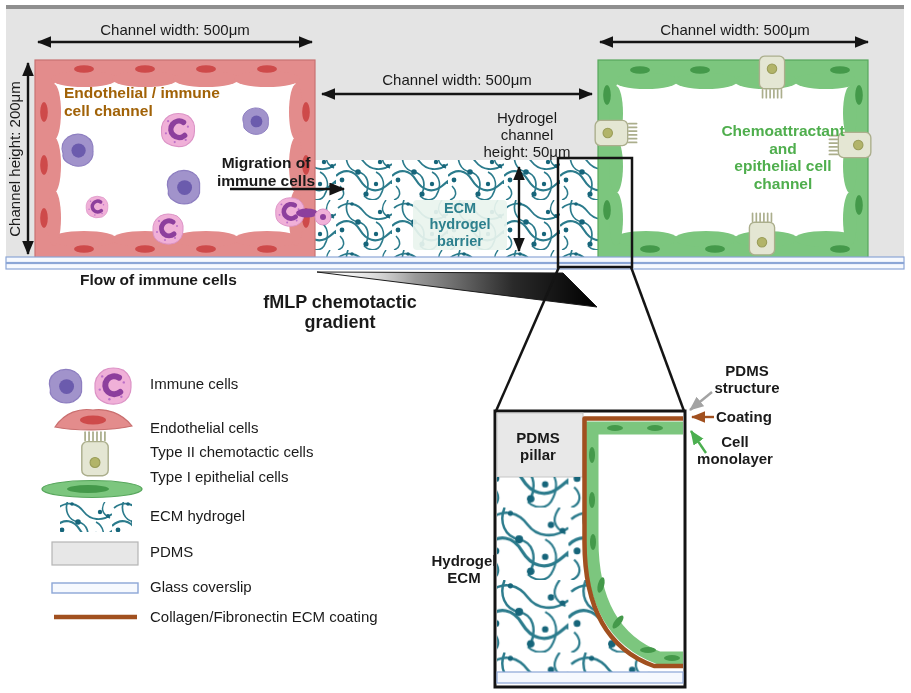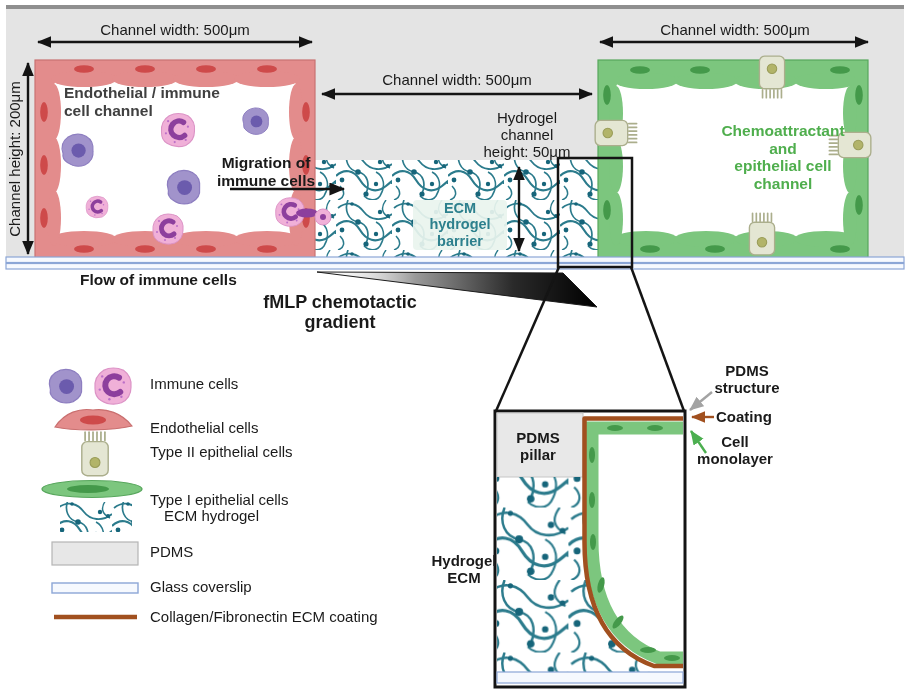--- a/index.html
+++ b/index.html
@@ -278,21 +278,21 @@
     <rect x="52" y="542" width="86" height="23" fill="#e7e7e7" stroke="#b5b5b5" stroke-width="1.2"></rect>
     <rect x="52" y="583" width="86" height="10" fill="#f6f9fe" stroke="#8ca6d6" stroke-width="1.4"></rect>
     <line x1="54" y1="617" x2="137" y2="617" stroke="#a1501f" stroke-width="4.5"></line>
   </g>
 </svg>
 
   <div class="lbl ctr" style="left:175px;top:30px;">Channel width: 500μm</div>
   <div class="lbl ctr" style="left:457px;top:80px;">Channel width: 500μm</div>
   <div class="lbl ctr" style="left:735px;top:30px;">Channel width: 500μm</div>
   <div class="lbl rot" style="left:15px;top:159px;white-space:nowrap;">Channel height: 200μm</div>
-  <div class="lbl b" style="left:64px;top:84px;color:#404040;font-size:15.5px;">Endothelial / immune
+  <div class="lbl b" style="left:64px;top:84px;color:#a16207;font-size:15.5px;">Endothelial / immune
 cell channel</div>
   <div class="lbl ctr b" style="left:266px;top:171px;font-size:15.5px;">Migration of
 immune cells</div>
   <div class="lbl ctr" style="left:527px;top:135px;">Hydrogel
 channel
 height: 50μm</div>
   <div class="lbl ctr b" style="left:460px;top:225px;color:#2d808d;font-size:14.5px;">ECM
 hydrogel
 barrier</div>
   <div class="lbl ctr b" style="left:736px;top:157px;color:#4fae4d;font-size:15.5px;margin-left:47px;">Chemoattractant and
@@ -306,20 +306,20 @@
   <div class="lbl ctr b" style="left:464px;top:570px;">Hydrogel
 ECM</div>
   <div class="lbl ctr b" style="left:747px;top:380px;">PDMS
 structure</div>
   <div class="lbl b" style="left:716px;top:409px;">Coating</div>
   <div class="lbl ctr b" style="left:735px;top:451px;">Cell
 monolayer</div>
 
   <div class="lbl" style="left:150px;top:376px;">Immune cells</div>
   <div class="lbl" style="left:150px;top:420px;">Endothelial cells</div>
-  <div class="lbl" style="left:150px;top:444px;">Type II epithelial cells</div>
-  <div class="lbl" style="left:150px;top:492px;">Type I epithelial cells</div>
-  <div class="lbl" style="left:164px;top:508px;text-align:center;">ECM hydrogel</div>
+  <div class="lbl" style="left:150px;top:444px;">Type II chemotactic cells</div>
+  <div class="lbl" style="left:150px;top:469px;">Type I epithelial cells</div>
+  <div class="lbl" style="left:150px;top:508px;text-align:center;">ECM hydrogel</div>
   <div class="lbl" style="left:150px;top:544px;">PDMS</div>
   <div class="lbl" style="left:150px;top:579px;">Glass coverslip</div>
   <div class="lbl" style="left:150px;top:609px;">Collagen/Fibronectin ECM coating</div>
 
 </div>
 
 </body></html>

